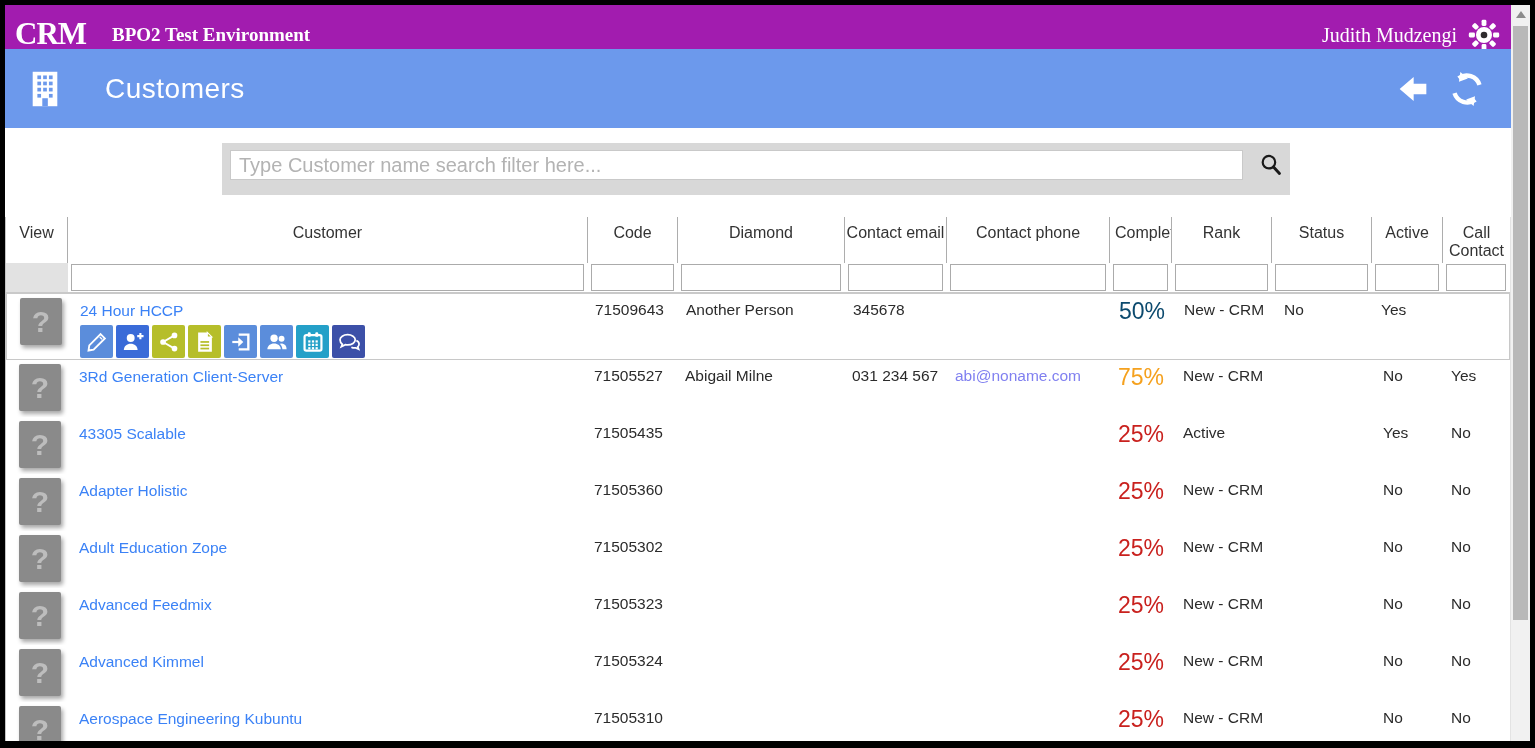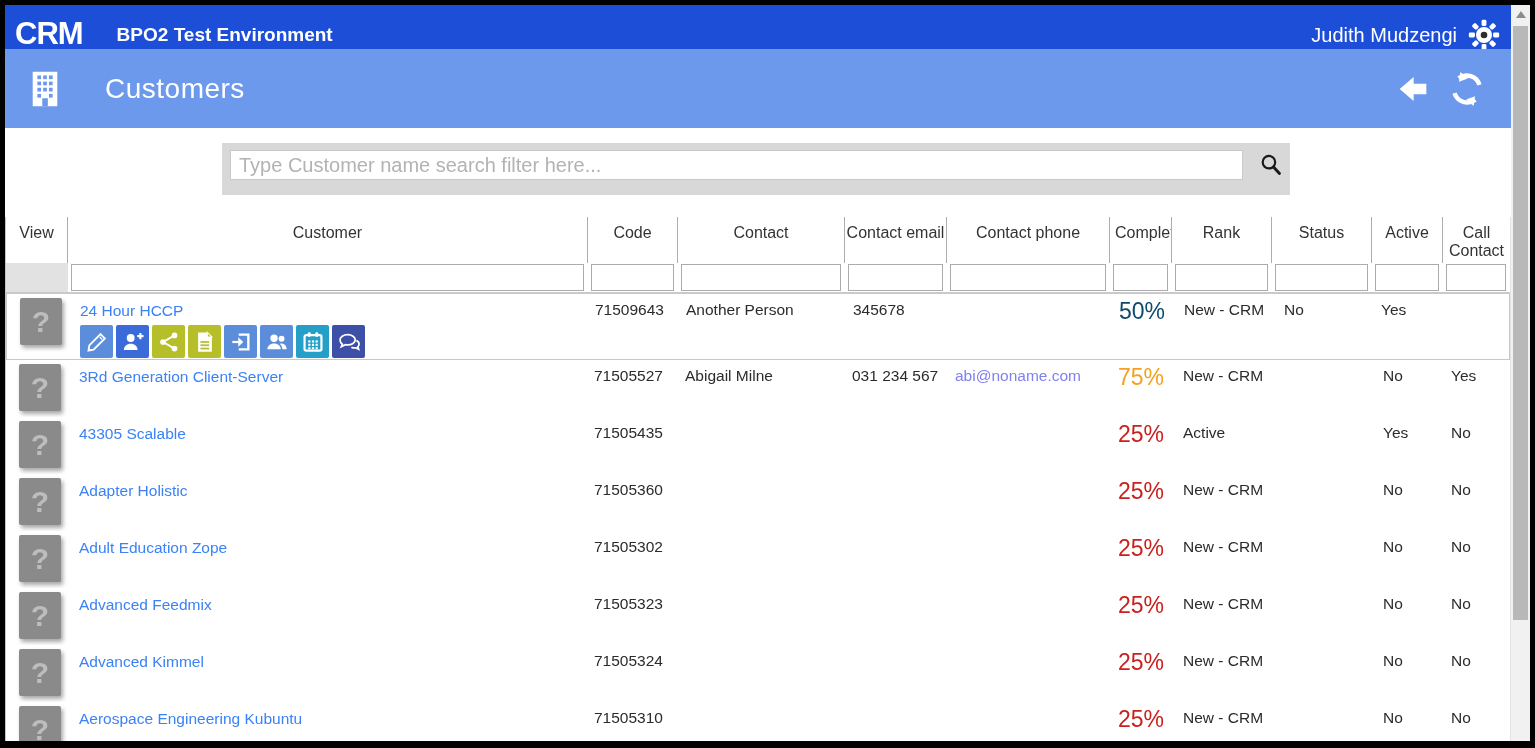--- a/index.html
+++ b/index.html
@@ -10,25 +10,25 @@
   }
   .frame {
     width:1535px; height:748px;
     border:5px solid #000; border-bottom-width:7px;
     display:flex; background:#fff;
   }
   .main { width:1506px; flex:none; display:flex; flex-direction:column; background:#fff; overflow:hidden; }
 
   
   .topbar {
-    height:44px; background:#1d4ed8; color:#fff;
-    display:flex; align-items:center; padding:16px 10px 0 6px; flex:none;
+    height:44px; background:#a21caf; color:#fff;
+    display:flex; align-items:center; padding:16px 10px 0 6px; flex:none;font-family:Liberation Serif, serif;
   }
   .logo { font-size:31px; font-weight:700; letter-spacing:-1px; line-height:1; padding:0 4px 4px 4px; }
-  .env-title { font-size:19px; font-weight:600; margin-left:30px; }
+  .env-title { font-size:19px; font-weight:600; margin-left:22px; }
   .topbar-right { margin-left:auto; display:flex; align-items:center; gap:10px; }
   .user-name { font-size:20px;margin-left:9px; }
   .gear-btn { background:none; border:none; cursor:pointer; width:34px; height:34px; display:flex; align-items:center; justify-content:center; color:#2E2B2C; }
   .gear-btn svg { width:32px; height:32px; }
 
   
   .bluebar {
     height:79px; background:#6C99EC; color:#fff;
     display:flex; align-items:center; flex:none; padding:0 26px 0 24px;
   }
@@ -279,21 +279,21 @@
             </svg>
         </button>
       </div>
     </div>
 
     <div class="table-wrap">
       <div class="cols header-row">
           <div class="hcell">View</div>
           <div class="hcell">Customer</div>
           <div class="hcell">Code</div>
-          <div class="hcell">Contact</div>
+          <div class="hcell">Diamond</div>
           <div class="hcell">Contact email</div>
           <div class="hcell">Contact phone</div>
           <div class="hcell clip">Complete</div>
           <div class="hcell">Rank</div>
           <div class="hcell">Status</div>
           <div class="hcell">Active</div>
           <div class="hcell">Call Contact</div>
         </div>
       <div class="cols filter-row">
           <div class="fcell"></div>

